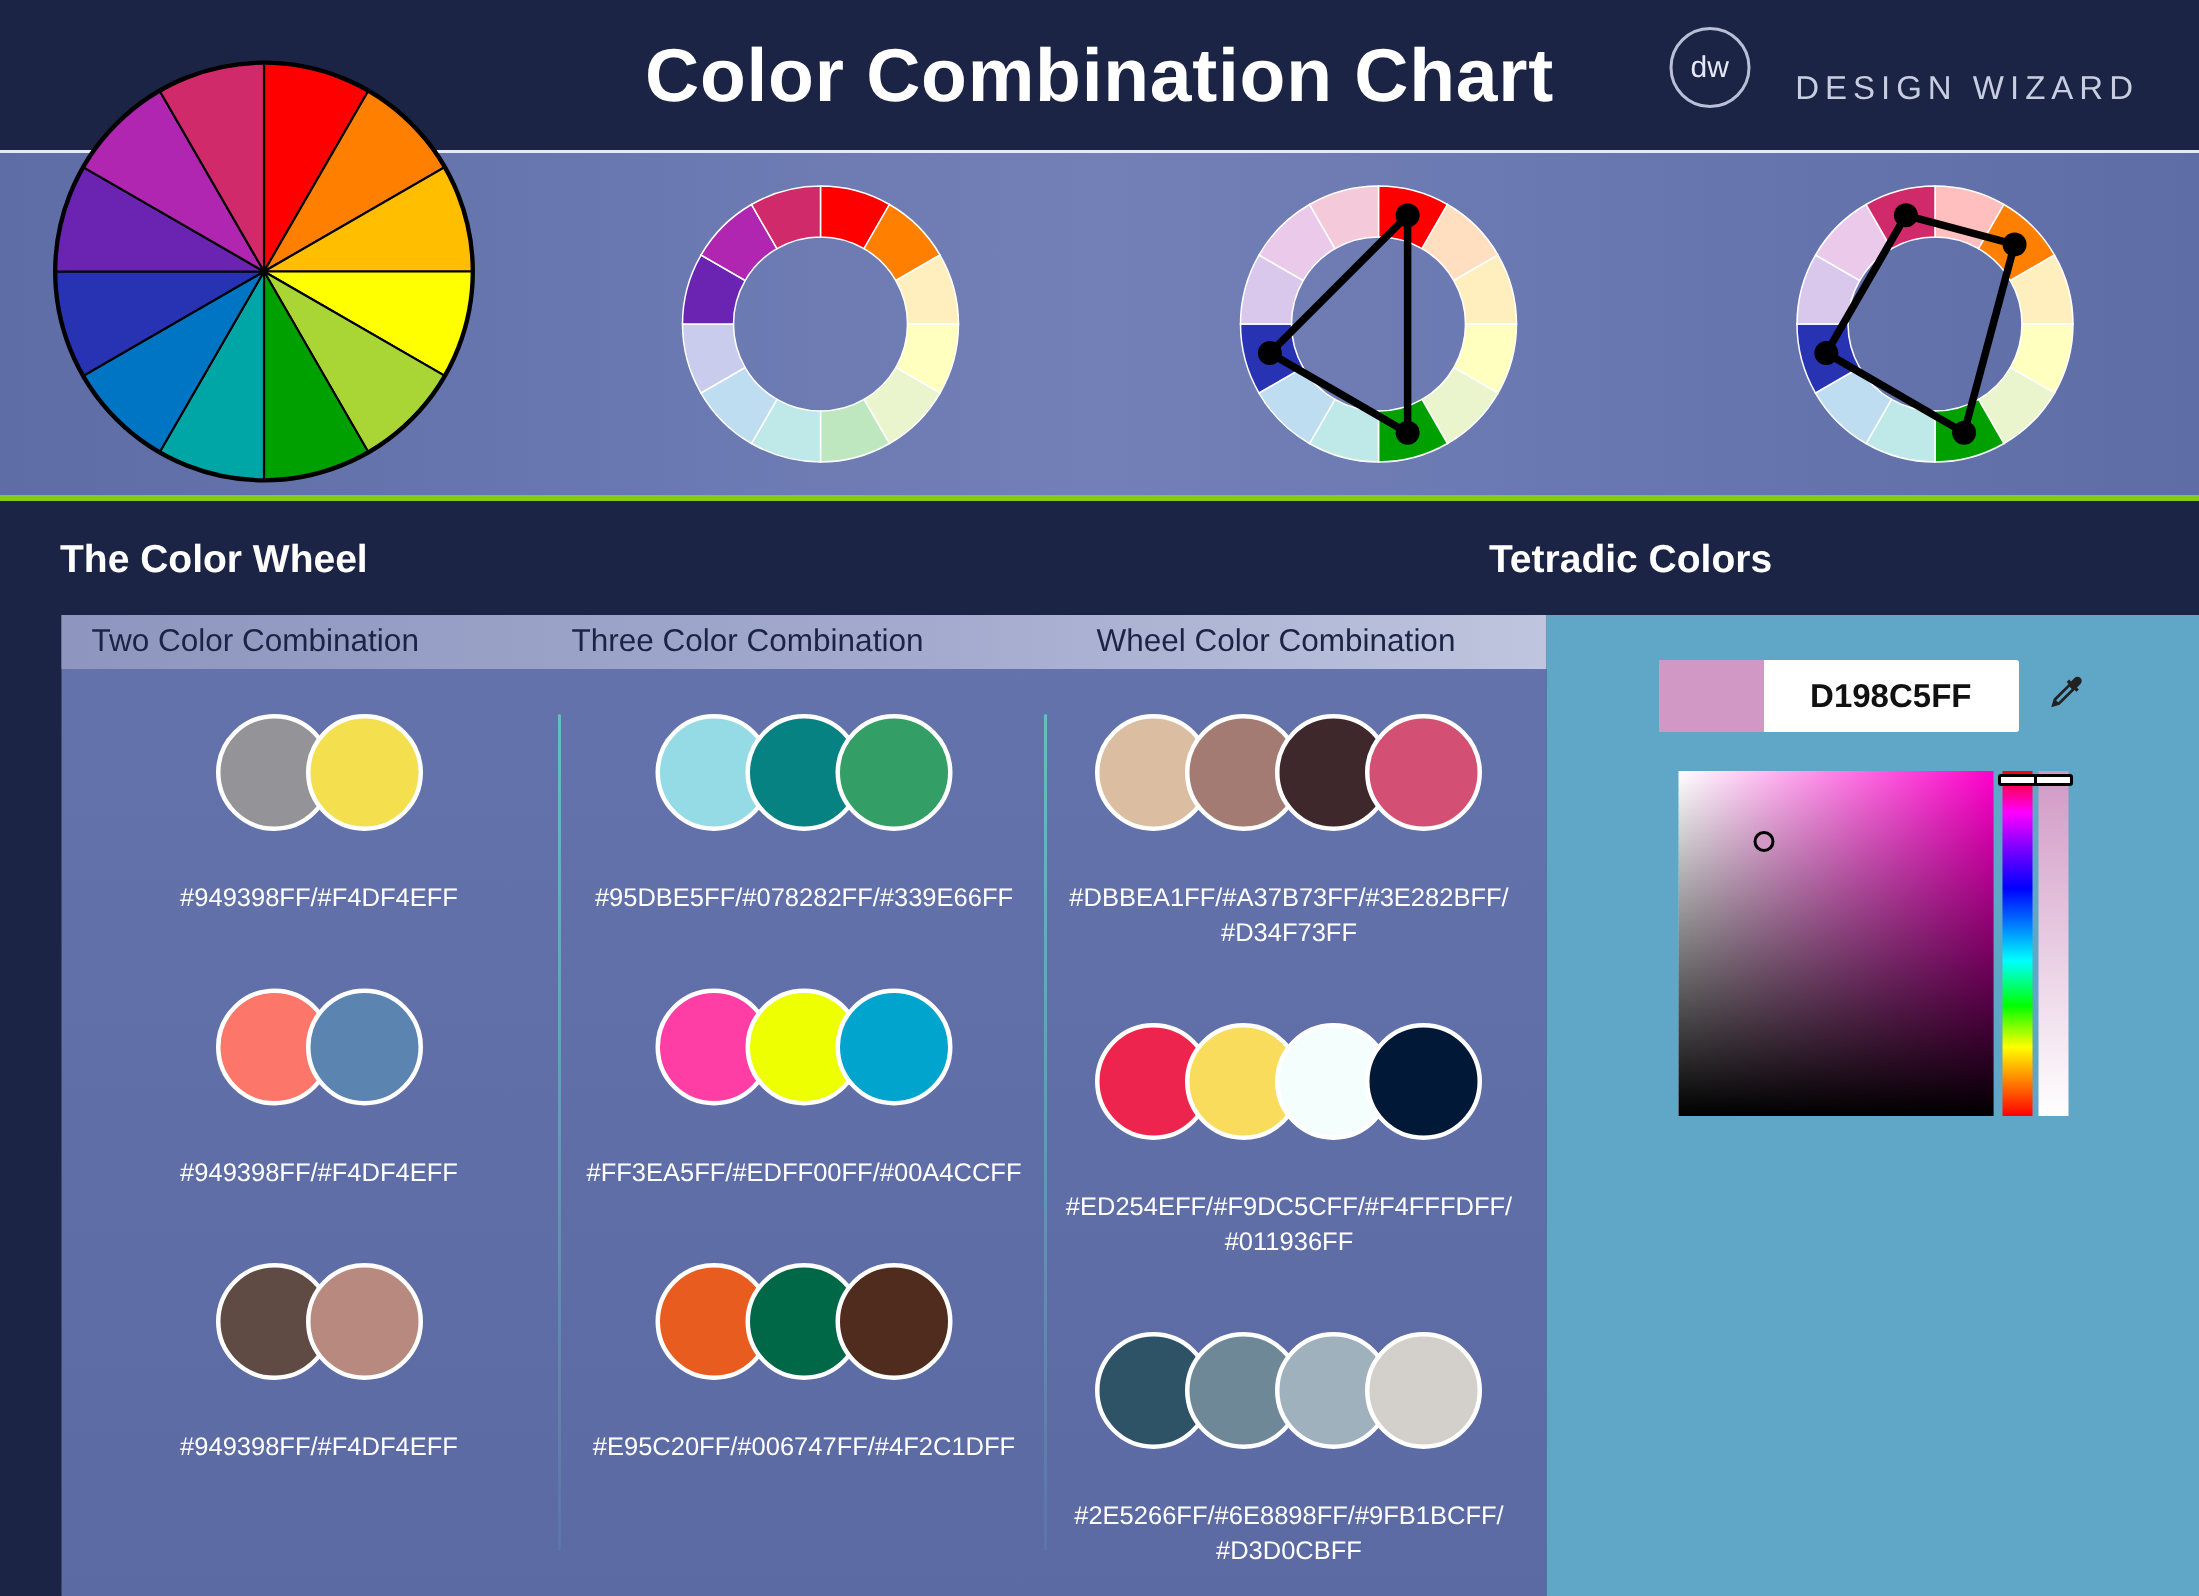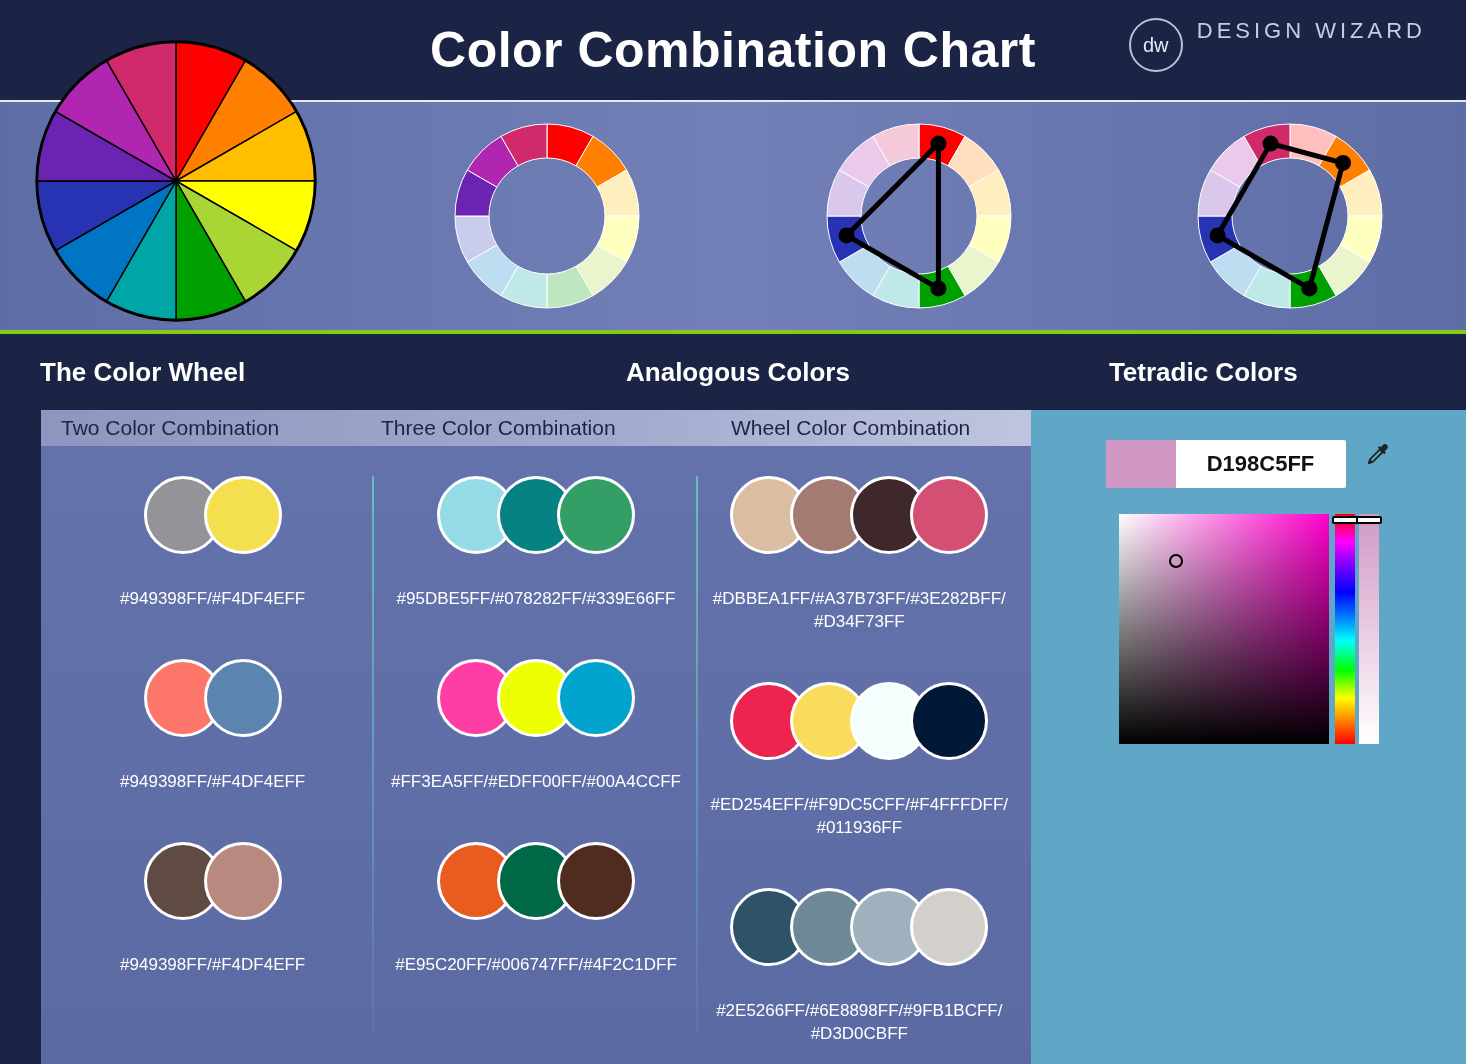--- a/index.html
+++ b/index.html
@@ -22,22 +22,22 @@
     color: #fff;
     font-size: 50px;
     font-weight: 700;
     letter-spacing: 0.5px;
   }
   .brand {
     position: absolute;
     right: 40px;
     top: 18px;
     display: flex;
-    align-items: flex-start;
-    gap: 14px;
+    align-items: flex-end;
+    gap: 30px;
   }
   .brand-circle {
     width: 54px; height: 54px;
     border: 2px solid #b9bfd6;
     border-radius: 50%;
     display:flex;align-items:center;justify-content:center;
     color:#e6e9f5; font-size:20px;
   }
   .brand-text { color:#c8cee0; font-size:22px; letter-spacing:4px; font-weight:400;}
   .wheels-band {
@@ -139,21 +139,21 @@
     padding: 30px 26px 20px 26px;
     display:flex;
     flex-direction:column;
     align-items:center;
   }
   .picker-heading {
     color:#fff; font-size:20px; text-align:center; line-height:1.4;
     margin-bottom:24px;
   }
   .picker-input-row {
-    display:flex; gap:18px; margin-bottom:26px;
+    display:flex; align-items:center; gap:18px; margin-bottom:26px;
   }
   .picker-input {
     width:240px; height:48px; background:#fff;
     display:flex; align-items:center; border-radius:2px;
   }
   .picker-swatch-preview {
     width:70px; height:100%; background:#d198c5;
   }
   .picker-value {
     flex:1; text-align:center; font-size:22px; font-weight:700; color:#111;
@@ -274,21 +274,20 @@
         <circle cx="53.033008588991066" cy="-53.03300858899106" r="8" fill="#000"></circle>
         <circle cx="19.411428382689056" cy="72.44443697168012" r="8" fill="#000"></circle>
         <circle cx="-72.44443697168012" cy="19.411428382689078" r="8" fill="#000"></circle>
         <circle cx="-19.411428382689046" cy="-72.44443697168012" r="8" fill="#000"></circle>
       </svg>
   </div>
 </div>
 
 <div class="section-titles">
   <div>The Color Wheel</div>
-  <div>Analogous Colors</div>
   <div>Tetradic Colors</div>
 </div>
 
 <div class="combos-area">
   <div class="combos-left">
     <div class="tab-headers">
       <div class="t1">Two Color Combination</div>
       <div class="t2">Three Color Combination</div>
       <div class="t3">Wheel Color Combination</div>
     </div>

